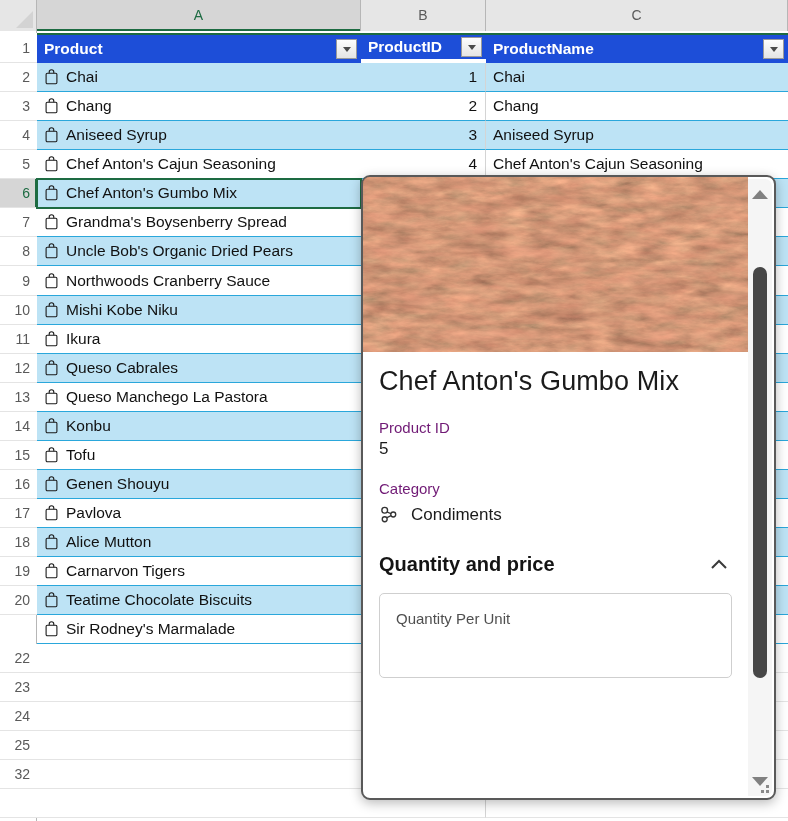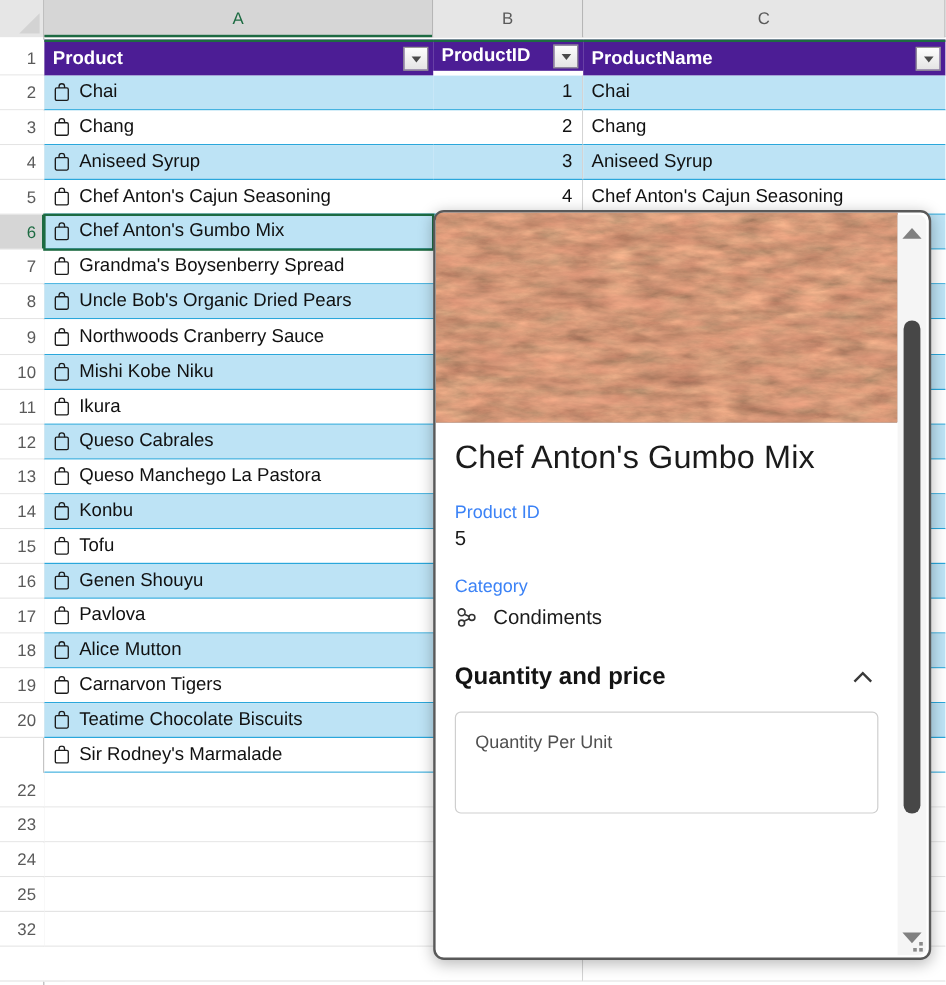--- a/index.html
+++ b/index.html
@@ -25,21 +25,21 @@
   .rowhead-strip { position: absolute; left: 0; top: 31px; width: 37px; height: 790px; background: #ffffff; border-right: 1px solid #b6b6b6; }
   .rowhead { position: absolute; left: 0; width: 37px; text-align: right; padding-right: 7px;
              font-size: 14px; color: #5a5a5a; background: #ffffff; border-bottom: 1px solid #e4e4e4; line-height: 1; }
   .rowhead span { display: block; }
   .rowhead.sel { background: #d6d6d6; color: #1d6b42; }
   .rowhead.sel::after { content: ""; position: absolute; right: 0; top: 0; bottom: 0; width: 2px; background: #1d6b42; }
 
   
   .cell { position: absolute; font-size: 15.5px; color: #111111; display: flex; align-items: center; overflow: hidden; white-space: nowrap; }
 
-  .hdr-cell { background: #4c1d95; color: #ffffff; font-weight: bold; font-size: 15.5px;
+  .hdr-cell { background: #1d4ed8; color: #ffffff; font-weight: bold; font-size: 15.5px;
               padding-left: 7px; border-top: 2px solid #1d6b42; }
   .hdr-cell .flt { position: absolute; right: 4px; top: 50%; transform: translateY(-50%);
                    width: 21px; height: 20px; background: linear-gradient(#fdfdfd,#e4e4e4);
                    border: 1px solid #9a9a9a; display: flex; align-items: center; justify-content: center; }
   .hdr-cell .flt i { width: 0; height: 0; border-style: solid; border-width: 5px 4.5px 0 4.5px; border-color: #4a4a4a transparent transparent transparent; display: block; }
 
   .band { background: #bde3f5; }
   .plain { background: #ffffff; }
   .cell.bord-b { border-bottom: 1px solid #2aa7db; }
   .cell.bord-b-light { border-bottom: 1px solid #e4e4e4; }
@@ -56,21 +56,21 @@
           background: #ffffff; border: 2px solid #595959; border-radius: 9px;
           box-shadow: 0 3px 12px rgba(0,0,0,.28); overflow: hidden; z-index: 40; }
   .card-scrollport { position: absolute; left: 0; top: 0; right: 26px; bottom: 0; overflow: hidden; }
 
   .card-img { position: relative; width: 100%; height: 175px; overflow: hidden; background: #7a4a33; }
   .card-img svg { display: block; width: 100%; height: 100%; }
 
   .card-body { padding: 14px 16px 0 16px; }
   .card-title { font-size: 27px; color: #1b1b1b; font-weight: 400; letter-spacing: .1px; line-height: 1.18; }
 
-  .fld-label { font-size: 15px; color: #3b82f6; margin-top: 21px; }
+  .fld-label { font-size: 15px; color: #701a75; margin-top: 21px; }
   .fld-value { font-size: 17px; color: #1b1b1b; margin-top: 3px; }
   .fld-value.with-icon { display: flex; align-items: flex-start; gap: 13px; margin-top: 8px; }
 
   .cat-icon { width: 19px; height: 19px; flex: 0 0 auto; }
 
   .section-head { display: flex; align-items: center; justify-content: space-between; margin-top: 27px; }
   .section-title { font-size: 20px; font-weight: bold; color: #141414; }
   .chev { width: 26px; height: 26px; flex: 0 0 auto; }
 
   .subcard { margin-top: 15px; border: 1px solid #cfcfcf; border-radius: 5px; padding: 16px 16px 22px 16px; }

